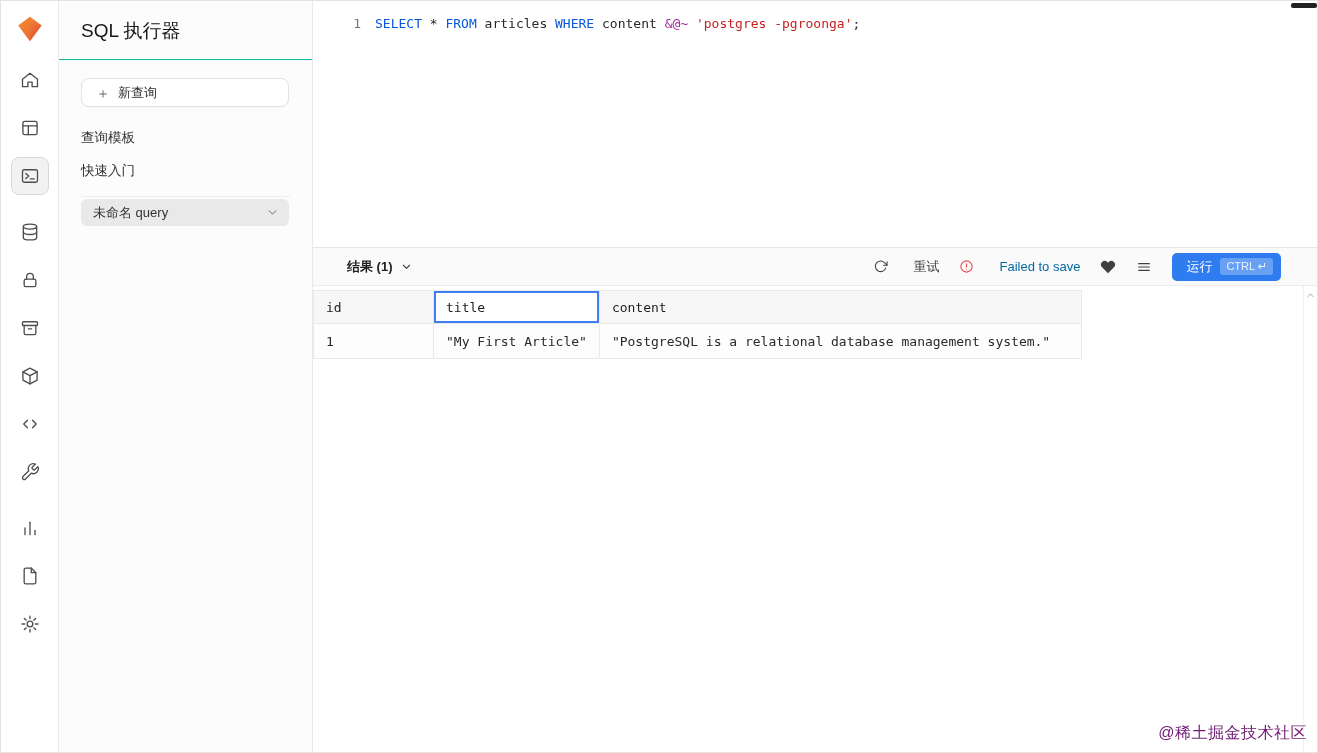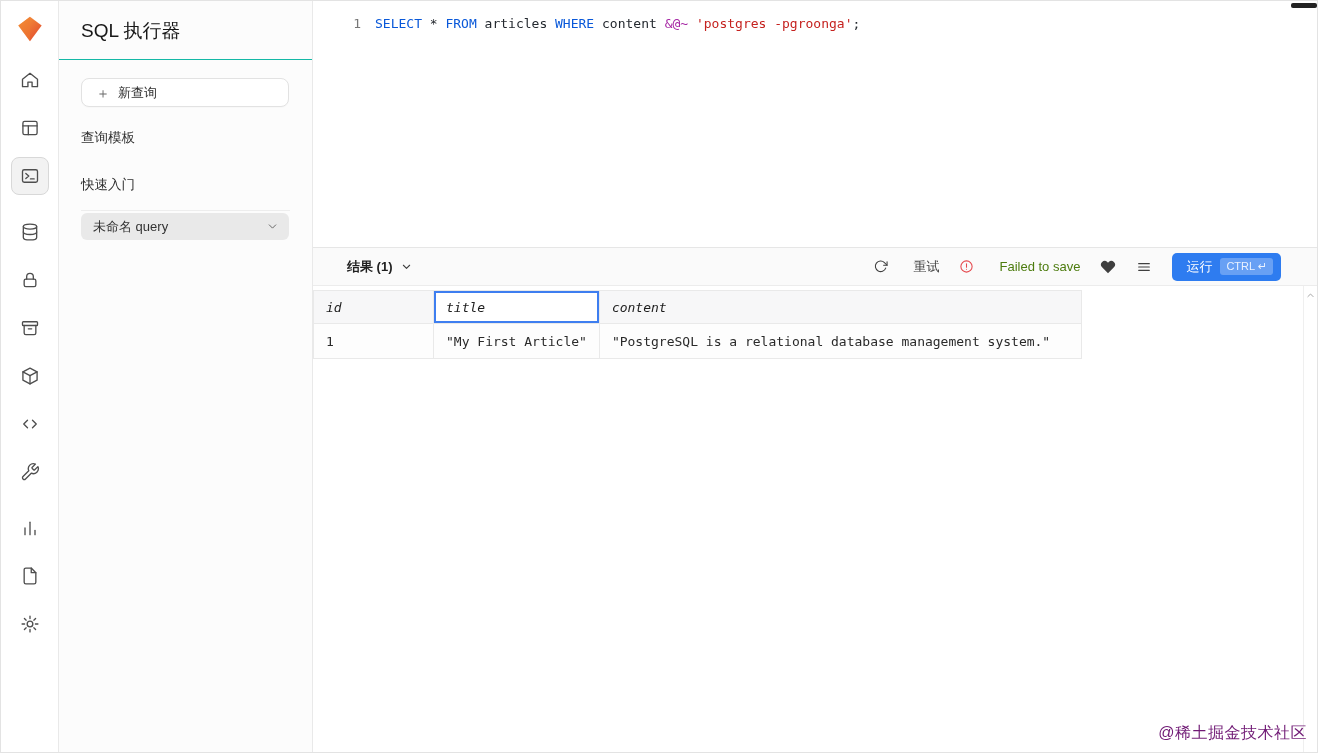--- a/index.html
+++ b/index.html
@@ -14,21 +14,21 @@
   .nav.active{background:#f2f2f2;border:1px solid #d8d8d8;}
   .nav svg{width:20px;height:20px;stroke:currentColor;fill:none;stroke-width:1.6;stroke-linecap:round;stroke-linejoin:round;}
   .gap-top{margin-top:8px;}
 
   
   .sidebar{width:254px;flex:0 0 254px;border-right:1px solid #e9e9e9;background:#fcfcfc;}
   .sb-header{padding:17px 22px 15px 22px;border-bottom:1px solid #14b8a6;}
   .sb-title{font-size:19px;font-weight:500;color:#171717;}
   .new-query-btn{margin:18px 22px 0 22px;width:208px;height:29px;background:#fff;border:1px solid #e2e2e2;border-radius:8px;display:flex;align-items:center;padding:0 14px;gap:8px;font-size:13px;color:#303030;cursor:pointer;box-shadow:0 1px 1px rgba(0,0,0,.02);}
   .plus{font-size:14px;color:#6b6b6b;line-height:1;}
-  .sb-links{padding:22px 22px 0 22px;display:flex;flex-direction:column;gap:29px;}
+  .sb-links{padding:22px 22px 0 22px;display:flex;flex-direction:column;gap:15px;}
   .sb-link{font-size:13.5px;color:#2f2f2f;cursor:pointer;}
   .sb-divider{height:1px;background:#ededed;margin:16px 22px 0 22px;}
   .query-list-row{display:flex;align-items:center;justify-content:space-between;padding:14px 22px 10px 22px;}
   .query-list-label{font-size:13.5px;color:#2f2f2f;}
   .search-btn{width:18px;height:18px;display:flex;align-items:center;justify-content:center;color:#8a8a8a;cursor:pointer;}
   .search-btn svg{width:15px;height:15px;stroke:currentColor;fill:none;stroke-width:1.6;stroke-linecap:round;}
   .query-item{margin:2px 22px 0 22px;width:208px;height:27px;background:#e9e9e9;border-radius:6px;display:flex;align-items:center;justify-content:space-between;padding:0 10px 0 12px;font-size:13px;color:#333;cursor:pointer;}
   .query-item svg{width:13px;height:13px;stroke:#666;fill:none;stroke-width:1.8;stroke-linecap:round;stroke-linejoin:round;}
 
   
@@ -42,33 +42,33 @@
 
   
   .results{flex:1;display:flex;flex-direction:column;position:relative;border-top:1px solid #e6e6e6;background:#fff;min-height:0;}
   .results-toolbar{height:38px;flex:0 0 38px;display:flex;align-items:center;justify-content:space-between;padding:0 36px 0 34px;background:#fafafa;border-bottom:1px solid #ececec;}
   .rt-left{display:flex;align-items:center;gap:6px;cursor:pointer;}
   .results-label{font-size:13px;font-weight:700;color:#1f1f1f;}
   .rt-left svg,.tool-item svg{width:15px;height:15px;stroke:#3f3f3f;fill:none;stroke-width:1.7;stroke-linecap:round;stroke-linejoin:round;}
   .rt-right{display:flex;align-items:center;gap:20px;}
   .tool-item{display:flex;align-items:center;gap:25px;font-size:13px;color:#3c3c3c;cursor:pointer;}
   .tool-item.error svg{stroke:#e5484d;}
-  .tool-item.error{color:#4d7c0f;}
+  .tool-item.error{color:#0369a1;}
   .icon-btn{display:flex;align-items:center;justify-content:center;cursor:pointer;color:#3f3f3f;}
   .icon-btn svg{width:16px;height:16px;}
   .heart svg{fill:#3f3f3f;stroke:none;}
   .lines svg{stroke:#3f3f3f;fill:none;stroke-width:1.7;stroke-linecap:round;}
   .run-btn{height:28px;background:#2e7cf0;border:none;border-radius:5px;display:flex;align-items:center;gap:8px;padding:0 8px 0 14px;cursor:pointer;}
   .run-label{color:#fff;font-size:13px;font-weight:500;}
   .run-kbd{background:rgba(255,255,255,.28);color:#eaf2ff;font-size:11px;border-radius:3px;padding:2px 6px;font-family:"Liberation Sans",sans-serif;}
 
   .table-area{flex:1;position:relative;overflow:hidden;padding-top:4px;}
   table{border-collapse:collapse;font-family:"DejaVu Sans Mono","Liberation Mono",monospace;font-size:13px;table-layout:fixed;}
   th,td{border:1px solid #e9e9e9;text-align:left;padding:8px 12px;overflow:hidden;white-space:nowrap;}
-  th{background:#f7f7f8;font-weight:400;color:#1d1d1d;height:33px;font-style:italic;}
+  th{background:#f7f7f8;font-weight:400;color:#1d1d1d;height:33px;}
   th.selected{box-shadow:inset 0 0 0 2px #3e7ef0;background:#fff;}
   td{background:#fdfdfd;color:#2a2a2a;height:35px;}
   th:nth-child(1),td:nth-child(1){width:120px;}
   th:nth-child(2),td:nth-child(2){width:150px;}
   th:nth-child(3),td:nth-child(3){width:482px;}
 
   .vscroll{position:absolute;top:0;right:0;bottom:0;width:14px;border-left:1px solid #efefef;background:#fff;display:flex;justify-content:center;padding-top:5px;}
   .vscroll svg{width:9px;height:9px;stroke:#8a8a8a;fill:none;stroke-width:2;stroke-linecap:round;stroke-linejoin:round;}
 
   .watermark{position:absolute;right:10px;bottom:8px;font-size:16px;color:#701a75;letter-spacing:.5px;}

